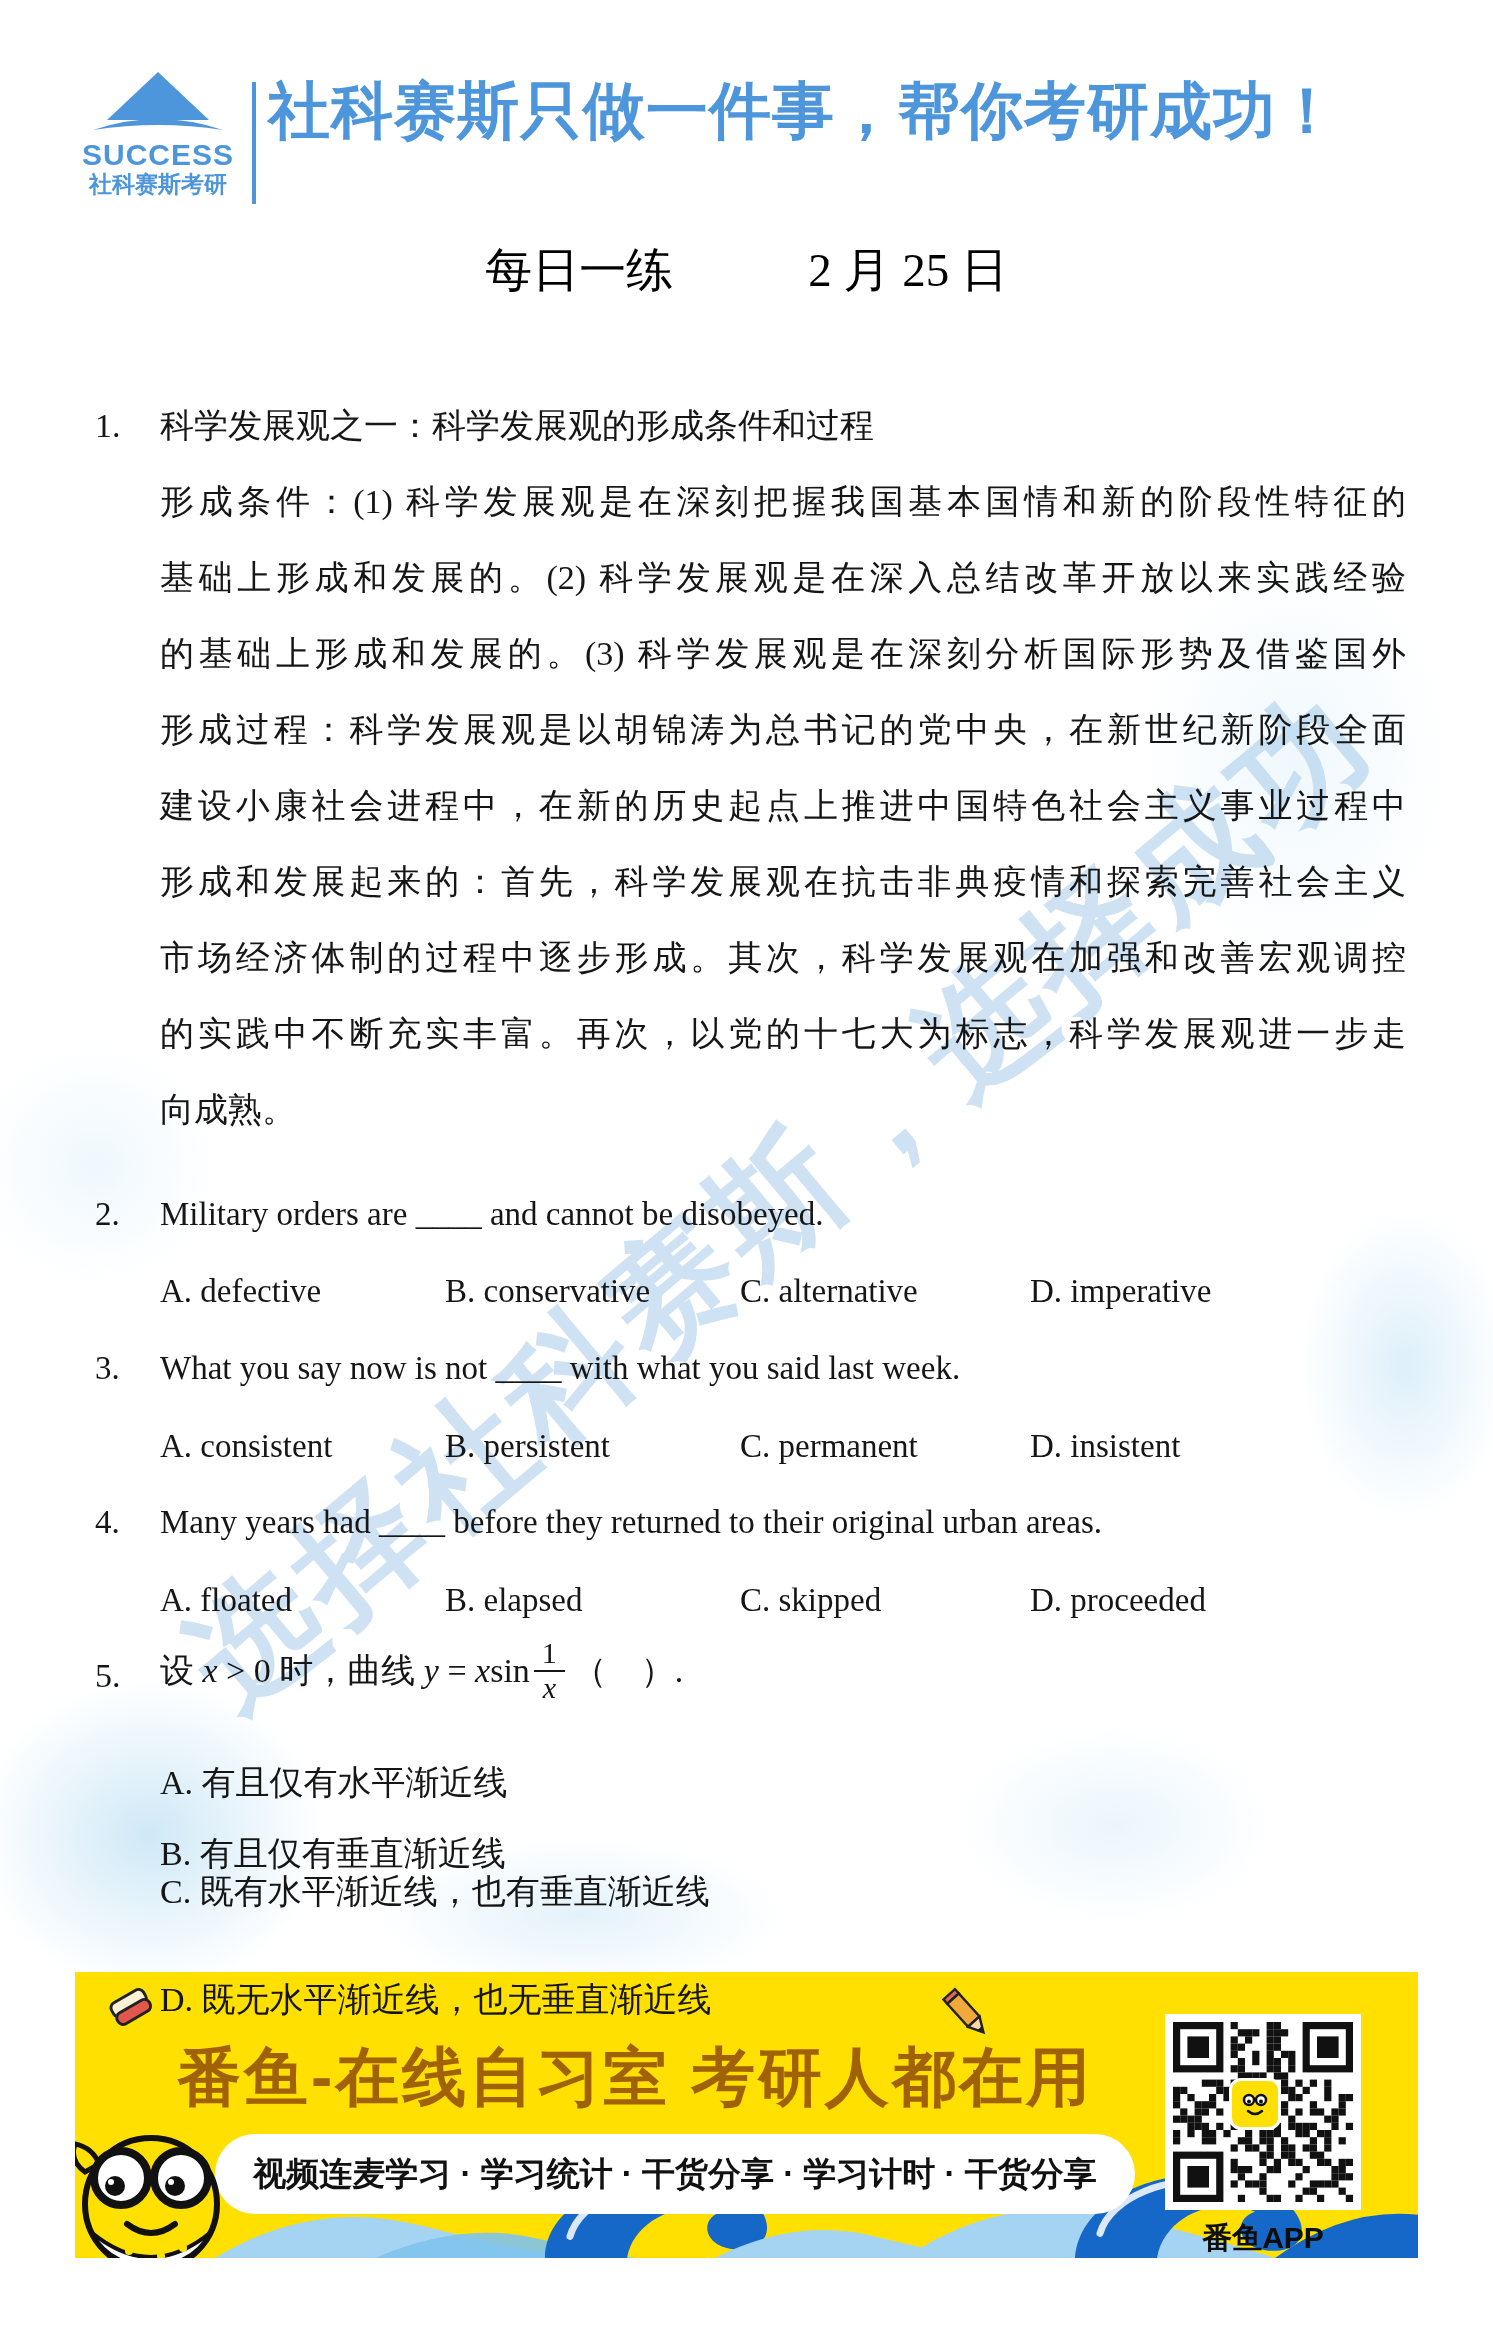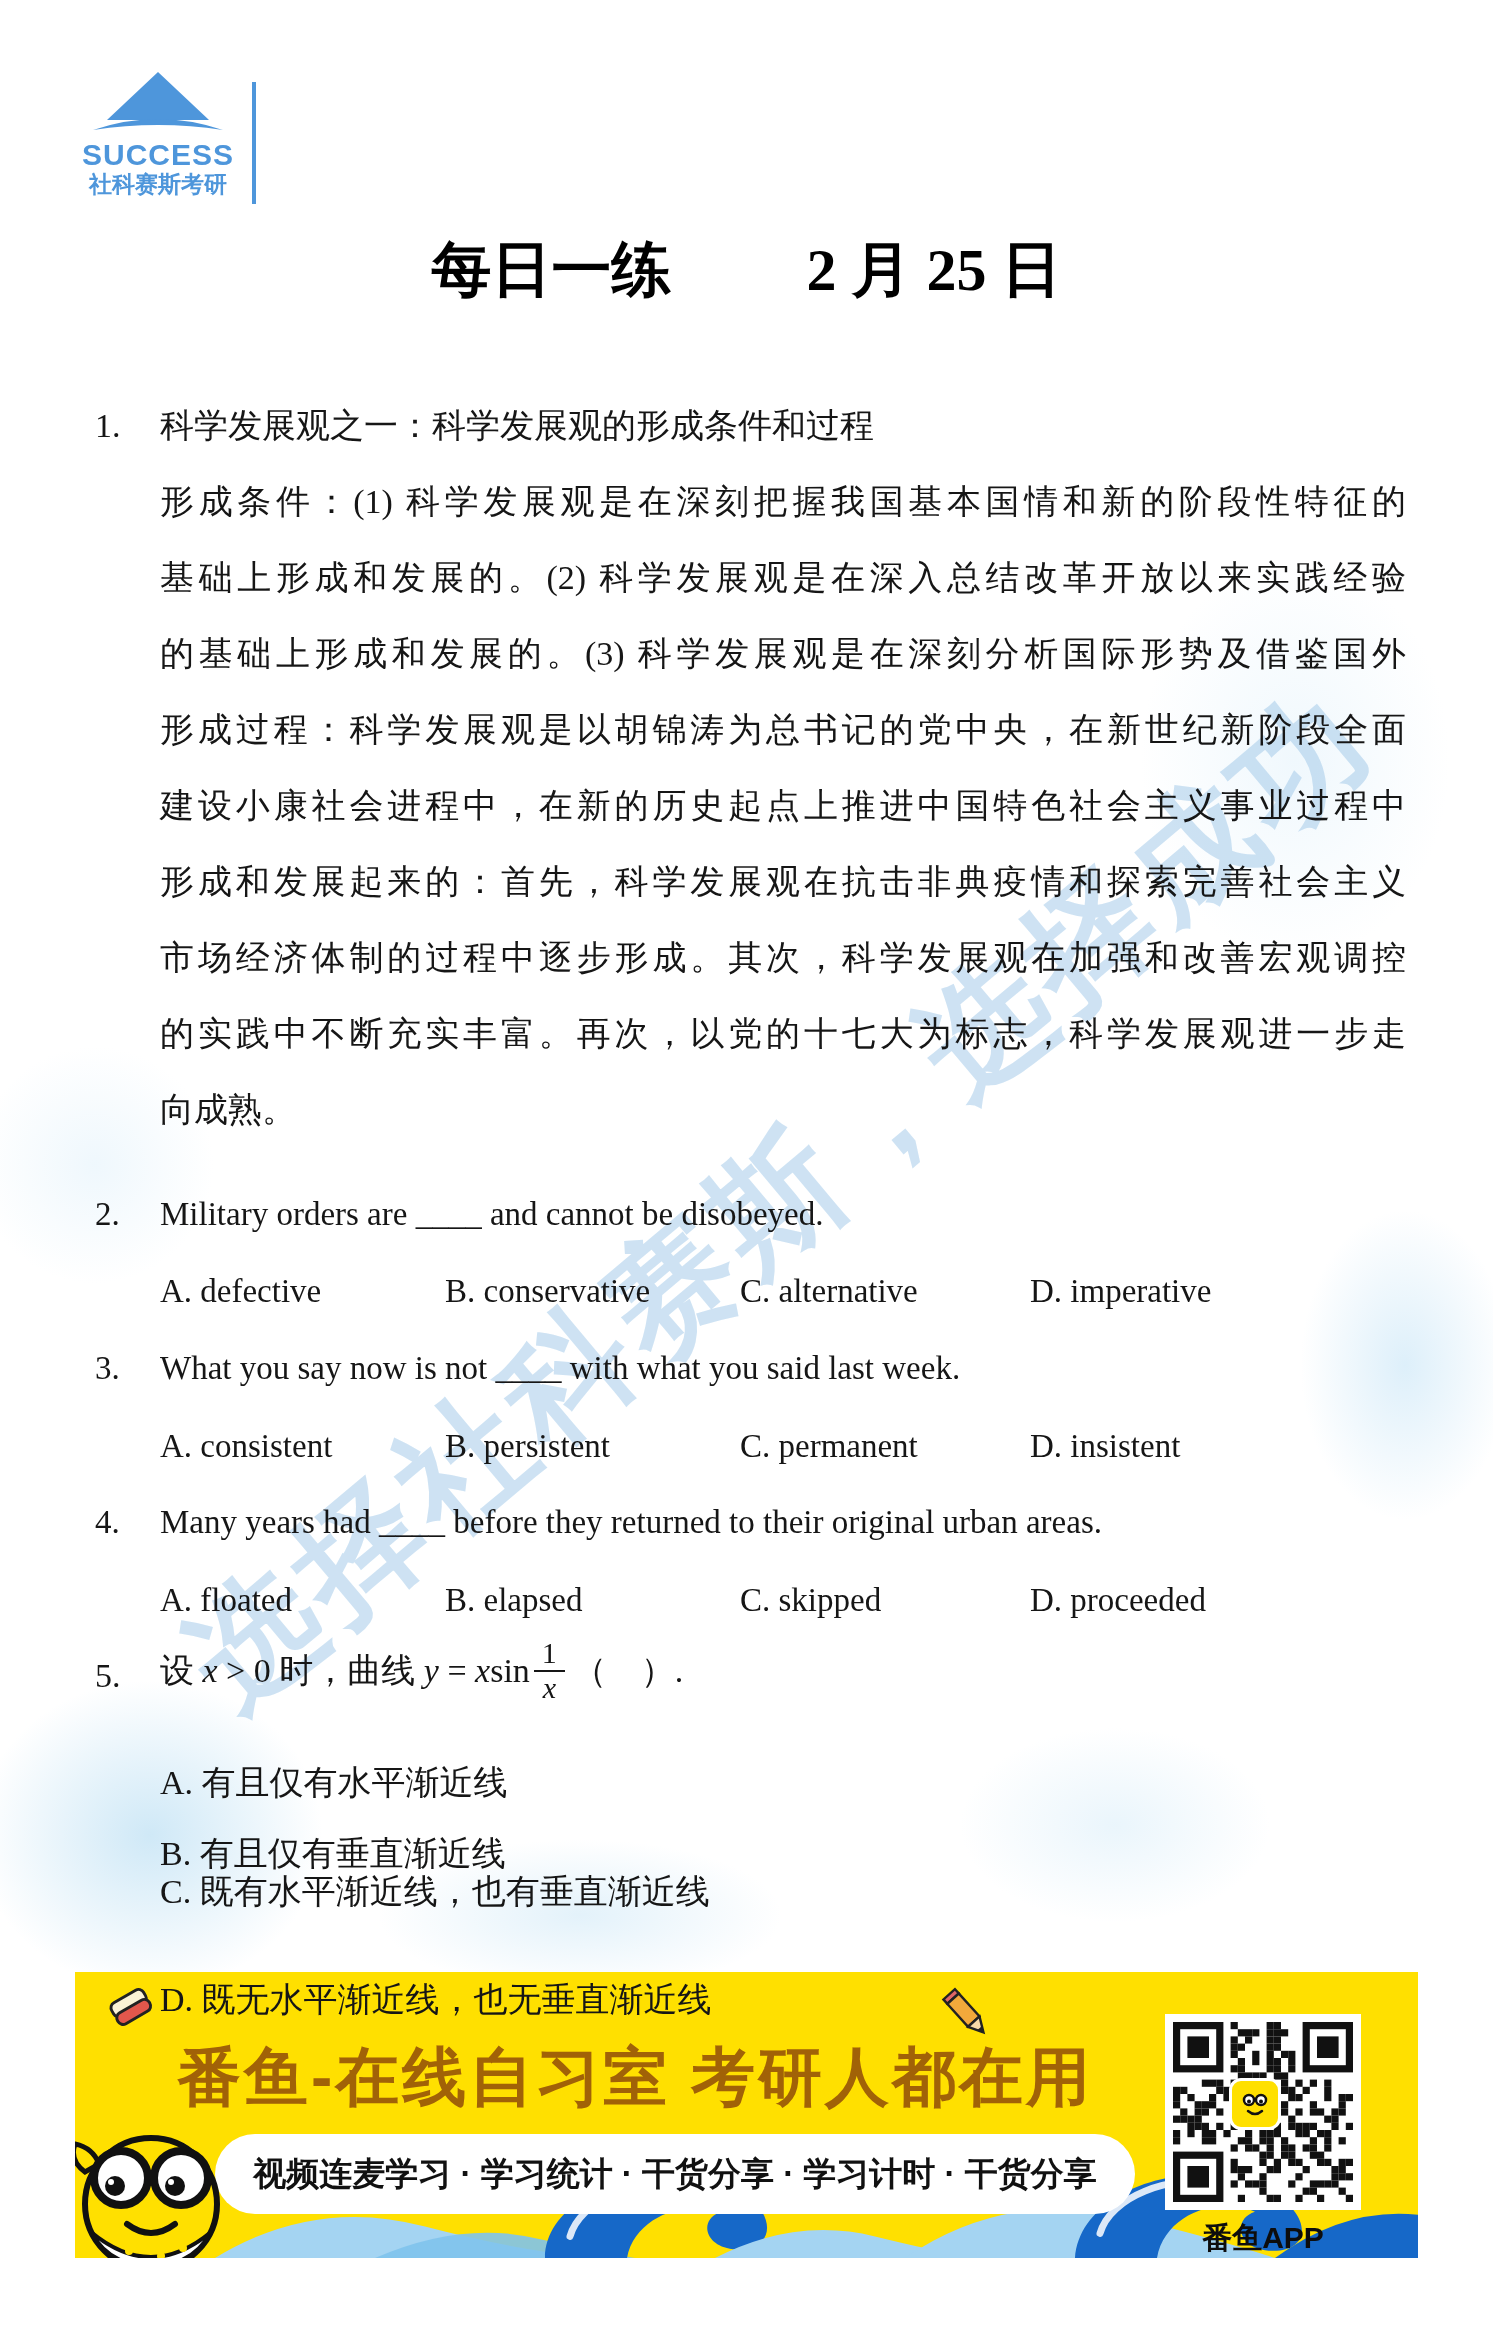--- a/index.html
+++ b/index.html
@@ -30,21 +30,21 @@
   .logo .logo-en{font-family:"Liberation Sans","DejaVu Sans",sans-serif;font-weight:700;font-size:30px;letter-spacing:1px;line-height:30px;margin-top:2px;}
   .logo .logo-cn{font-family:"Liberation Sans","DejaVu Sans",sans-serif;font-weight:700;font-size:23px;line-height:28px;}
   .divider{left:252px;top:82px;width:4px;height:122px;background:var(--brand-blue,#4e96db);z-index:3;}
   .slogan{
     left:268px;top:74px;width:1180px;z-index:3;
     font-family:"Liberation Sans","DejaVu Sans",sans-serif;font-weight:900;
     font-size:62px;line-height:74px;letter-spacing:1px;color:var(--brand-blue,#4e96db);white-space:nowrap;
   }
   
   .sheet-title{left:60px;top:240px;width:1373px;display:flex;justify-content:center;gap:135px;z-index:3;
-    font-size:60px;line-height:60px;color:#000;font-weight:bold;}
+    font-size:47px;line-height:60px;color:#000;}
   
   .qnum{left:95px;width:60px;font-size:34px;line-height:76px;z-index:3;}
   .qnum-en{left:95px;width:60px;font-size:33px;line-height:44px;z-index:3;}
   .q1-text{left:160px;top:388px;width:1246px;font-size:34px;line-height:76px;z-index:3;}
   .q1-text .line{white-space:nowrap;}
   .q1-text .full{white-space:normal;text-align:justify;text-align-last:justify;}
   .stem-en{left:160px;width:1270px;font-size:33px;line-height:44px;z-index:3;}
   .optrow{left:160px;width:1190px;display:grid;grid-template-columns:285px 295px 290px auto;font-size:33px;line-height:44px;z-index:3;}
   .q5-stem{left:160px;top:1628px;width:900px;font-size:34px;line-height:86px;z-index:3;}
   .q5-stem i{font-family:"Liberation Serif","DejaVu Serif",serif;}
@@ -87,20 +87,21 @@
 
   <div class="abs logo">
     <svg width="150" height="64" viewBox="0 0 150 64">
       <polygon points="75,2 126,50 24,50" fill="#4E96DB"></polygon>
       <path d="M10,60 Q75,38 140,60 Q75,50 10,60 Z" fill="#4E96DB"></path>
     </svg>
     <div class="logo-en">SUCCESS</div>
     <div class="logo-cn">社科赛斯考研</div>
   </div>
   <div class="abs divider"></div>
+  <div class="abs slogan">社科赛斯只做一件事，帮你考研成功！</div>
 
   <div class="abs sheet-title">
     <span>每日一练</span>
     <span>2 月 25 日</span>
   </div>
 
   <div class="abs qnum" style="top:388px;">1.</div>
   <div class="abs q1-text">
     <div class="line">科学发展观之一：科学发展观的形成条件和过程</div>
     <div class="line full">形成条件：(1) 科学发展观是在深刻把握我国基本国情和新的阶段性特征的</div>

